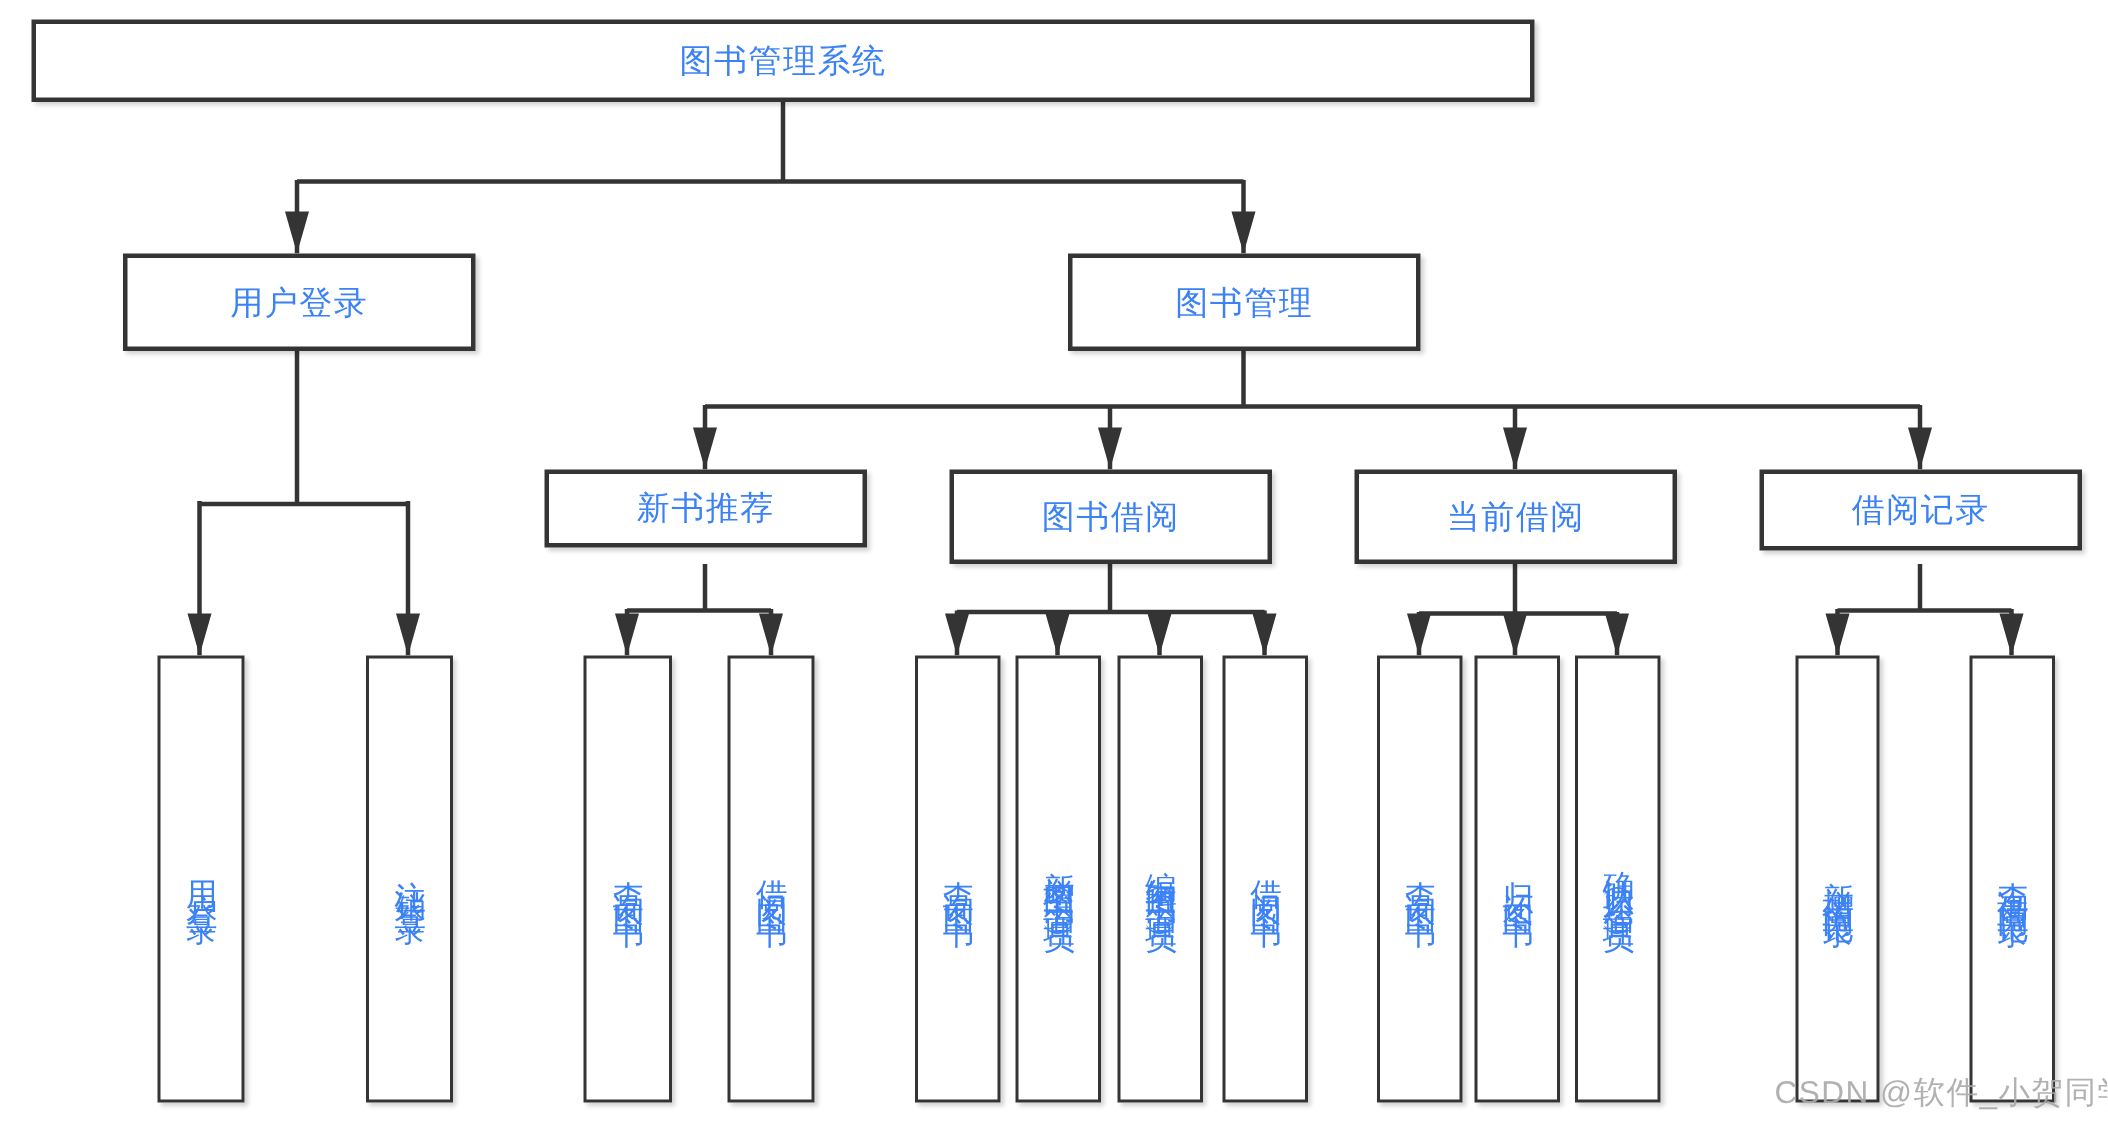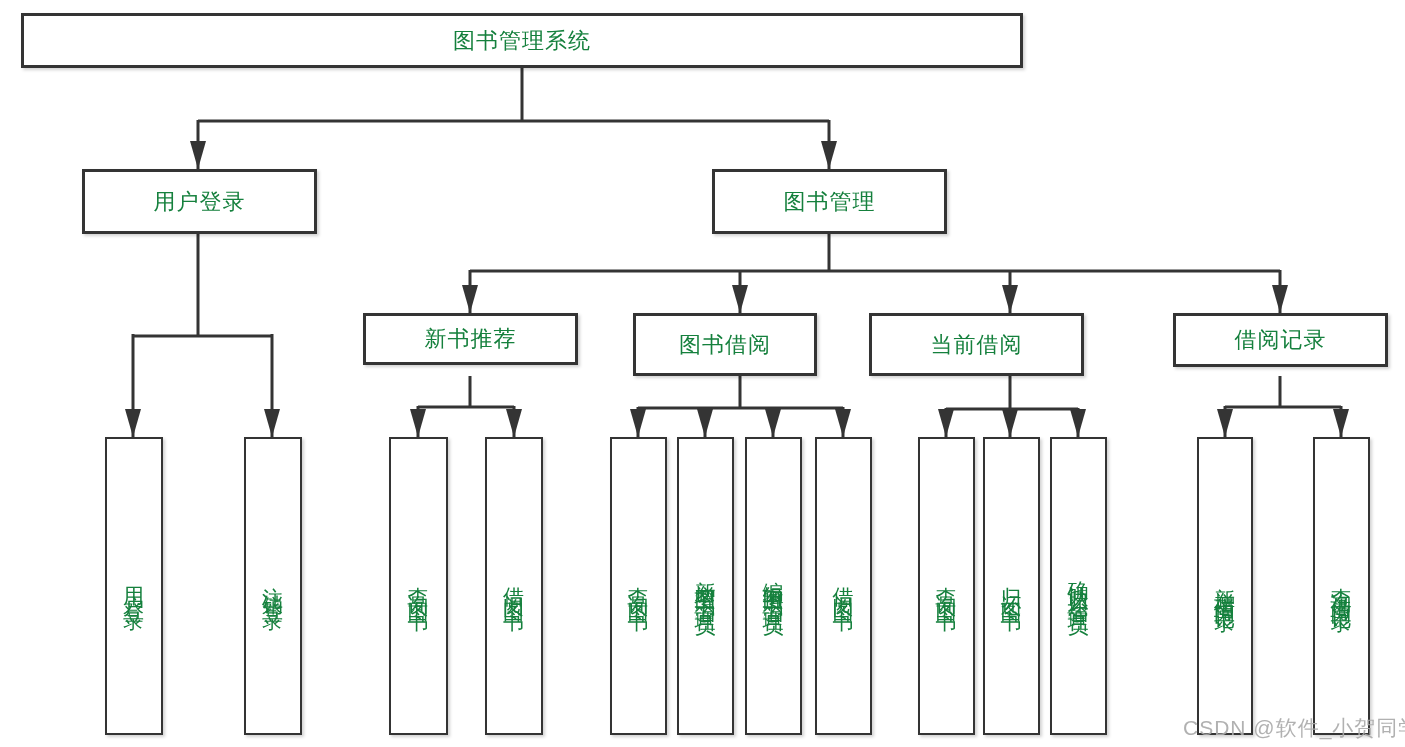--- a/index.html
+++ b/index.html
@@ -9,21 +9,21 @@
     background:#ffffff;
     font-family:"Liberation Sans","DejaVu Sans",sans-serif;
     overflow:hidden;
   }
   #wires{position:absolute;left:0;top:0;width:1405px;height:747px;}
   .box{
     position:absolute;
     box-sizing:border-box;
     background:#ffffff;
     border:3px solid #343434;
-    color:#15803d;
+    color:#3b82f6;
     display:flex;align-items:center;justify-content:center;
     box-shadow:2px 2px 3px rgba(0,0,0,0.18);
   }
   .hbox{font-size:22px;letter-spacing:1px;}
   .vbox{
     font-size:21px;
     writing-mode:vertical-rl;
     text-orientation:mixed;
     letter-spacing:8px;
     border-width:2.5px;
@@ -76,22 +76,22 @@
       <polygon points="1333,409 1349,409 1341,437"></polygon>
     </g>
   </svg>
 
   <div class="box hbox" style="left:21px;top:13px;width:1002px;height:55px">图书管理系统</div>
 
   <div class="box hbox" style="left:82px;top:169px;width:235px;height:65px">用户登录</div>
   <div class="box hbox" style="left:712px;top:169px;width:235px;height:65px">图书管理</div>
 
   <div class="box hbox" style="left:363px;top:313px;width:215px;height:52px">新书推荐</div>
-  <div class="box hbox" style="left:633px;top:313px;width:184px;height:63px">图书借阅</div>
-  <div class="box hbox" style="left:869px;top:313px;width:215px;height:63px">当前借阅</div>
+  <div class="box hbox" style="left:633px;top:313px;width:215px;height:63px">图书借阅</div>
+  <div class="box hbox" style="left:903px;top:313px;width:215px;height:63px">当前借阅</div>
   <div class="box hbox" style="left:1173px;top:313px;width:215px;height:54px">借阅记录</div>
 
   <div class="box vbox" style="left:105px;top:437px;width:58px;height:298px">用户登录</div>
   <div class="box vbox" style="left:244px;top:437px;width:58px;height:298px">注销登录</div>
 
   <div class="box vbox" style="left:389px;top:437px;width:59px;height:298px">查询图书</div>
   <div class="box vbox" style="left:485px;top:437px;width:58px;height:298px">借阅图书</div>
 
   <div class="box vbox" style="left:610px;top:437px;width:57px;height:298px">查询图书</div>
   <div class="box vbox long" style="left:677px;top:437px;width:57px;height:298px">新增图书（管理员）</div>

